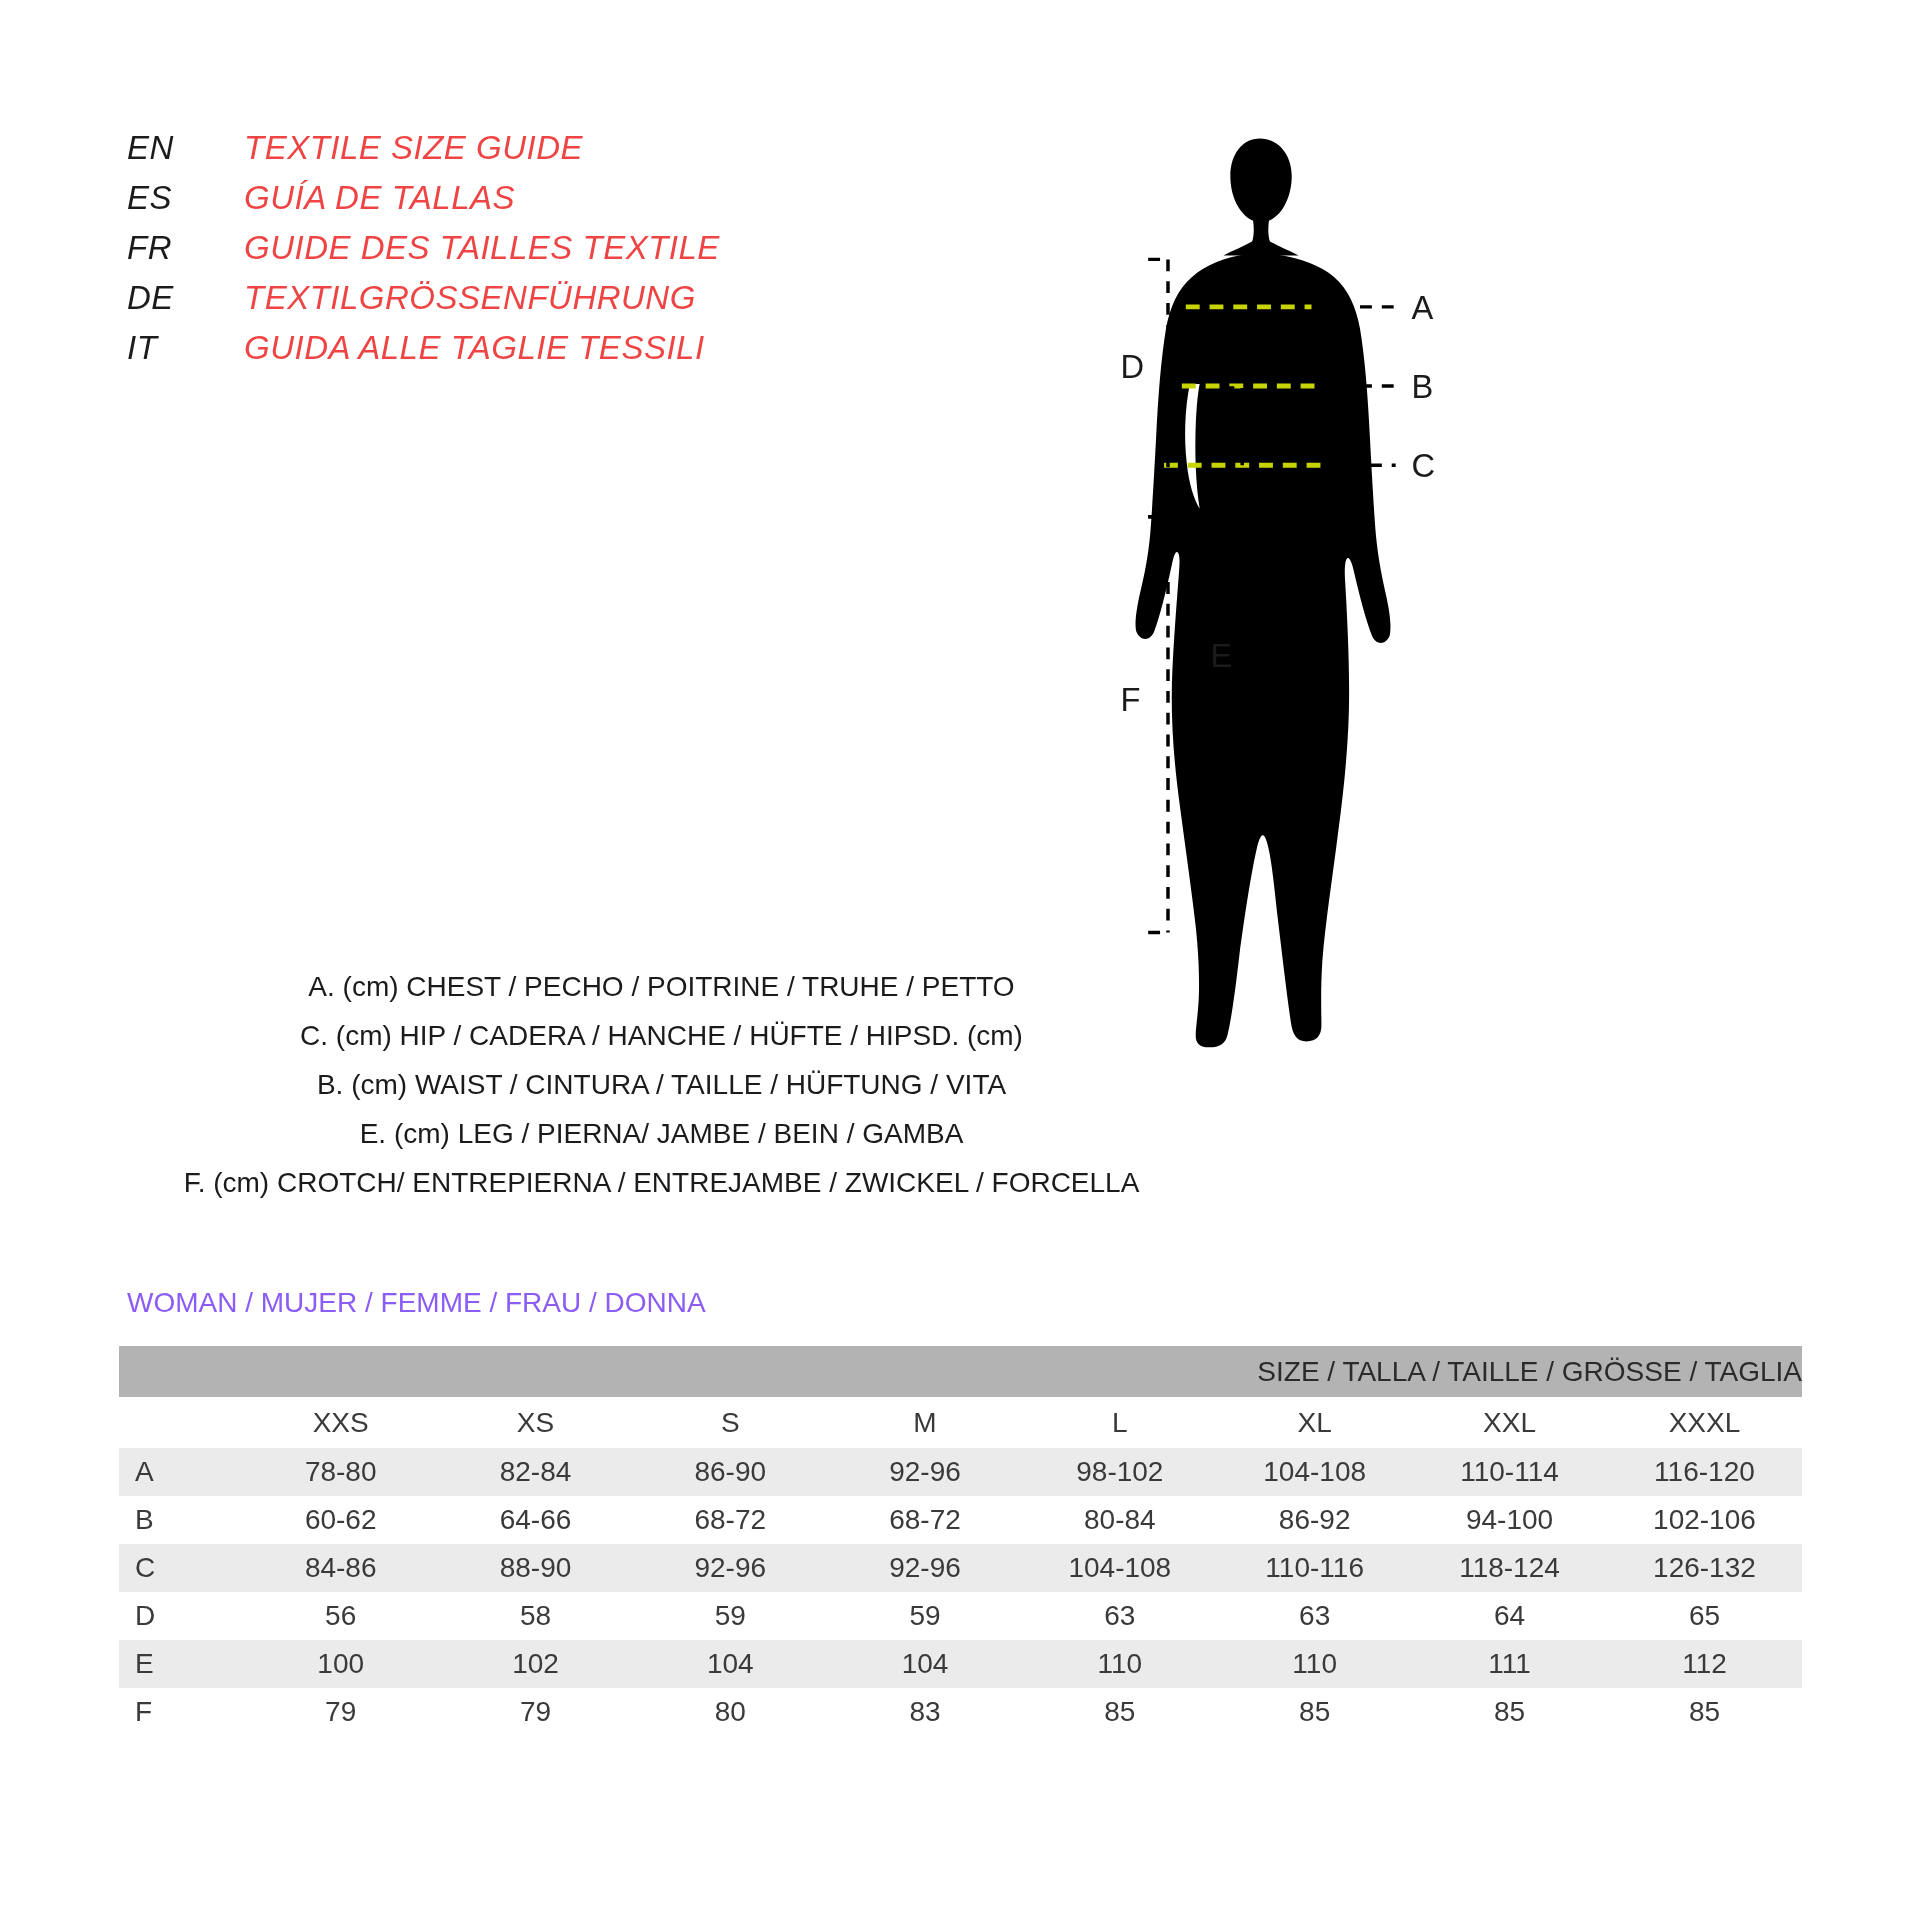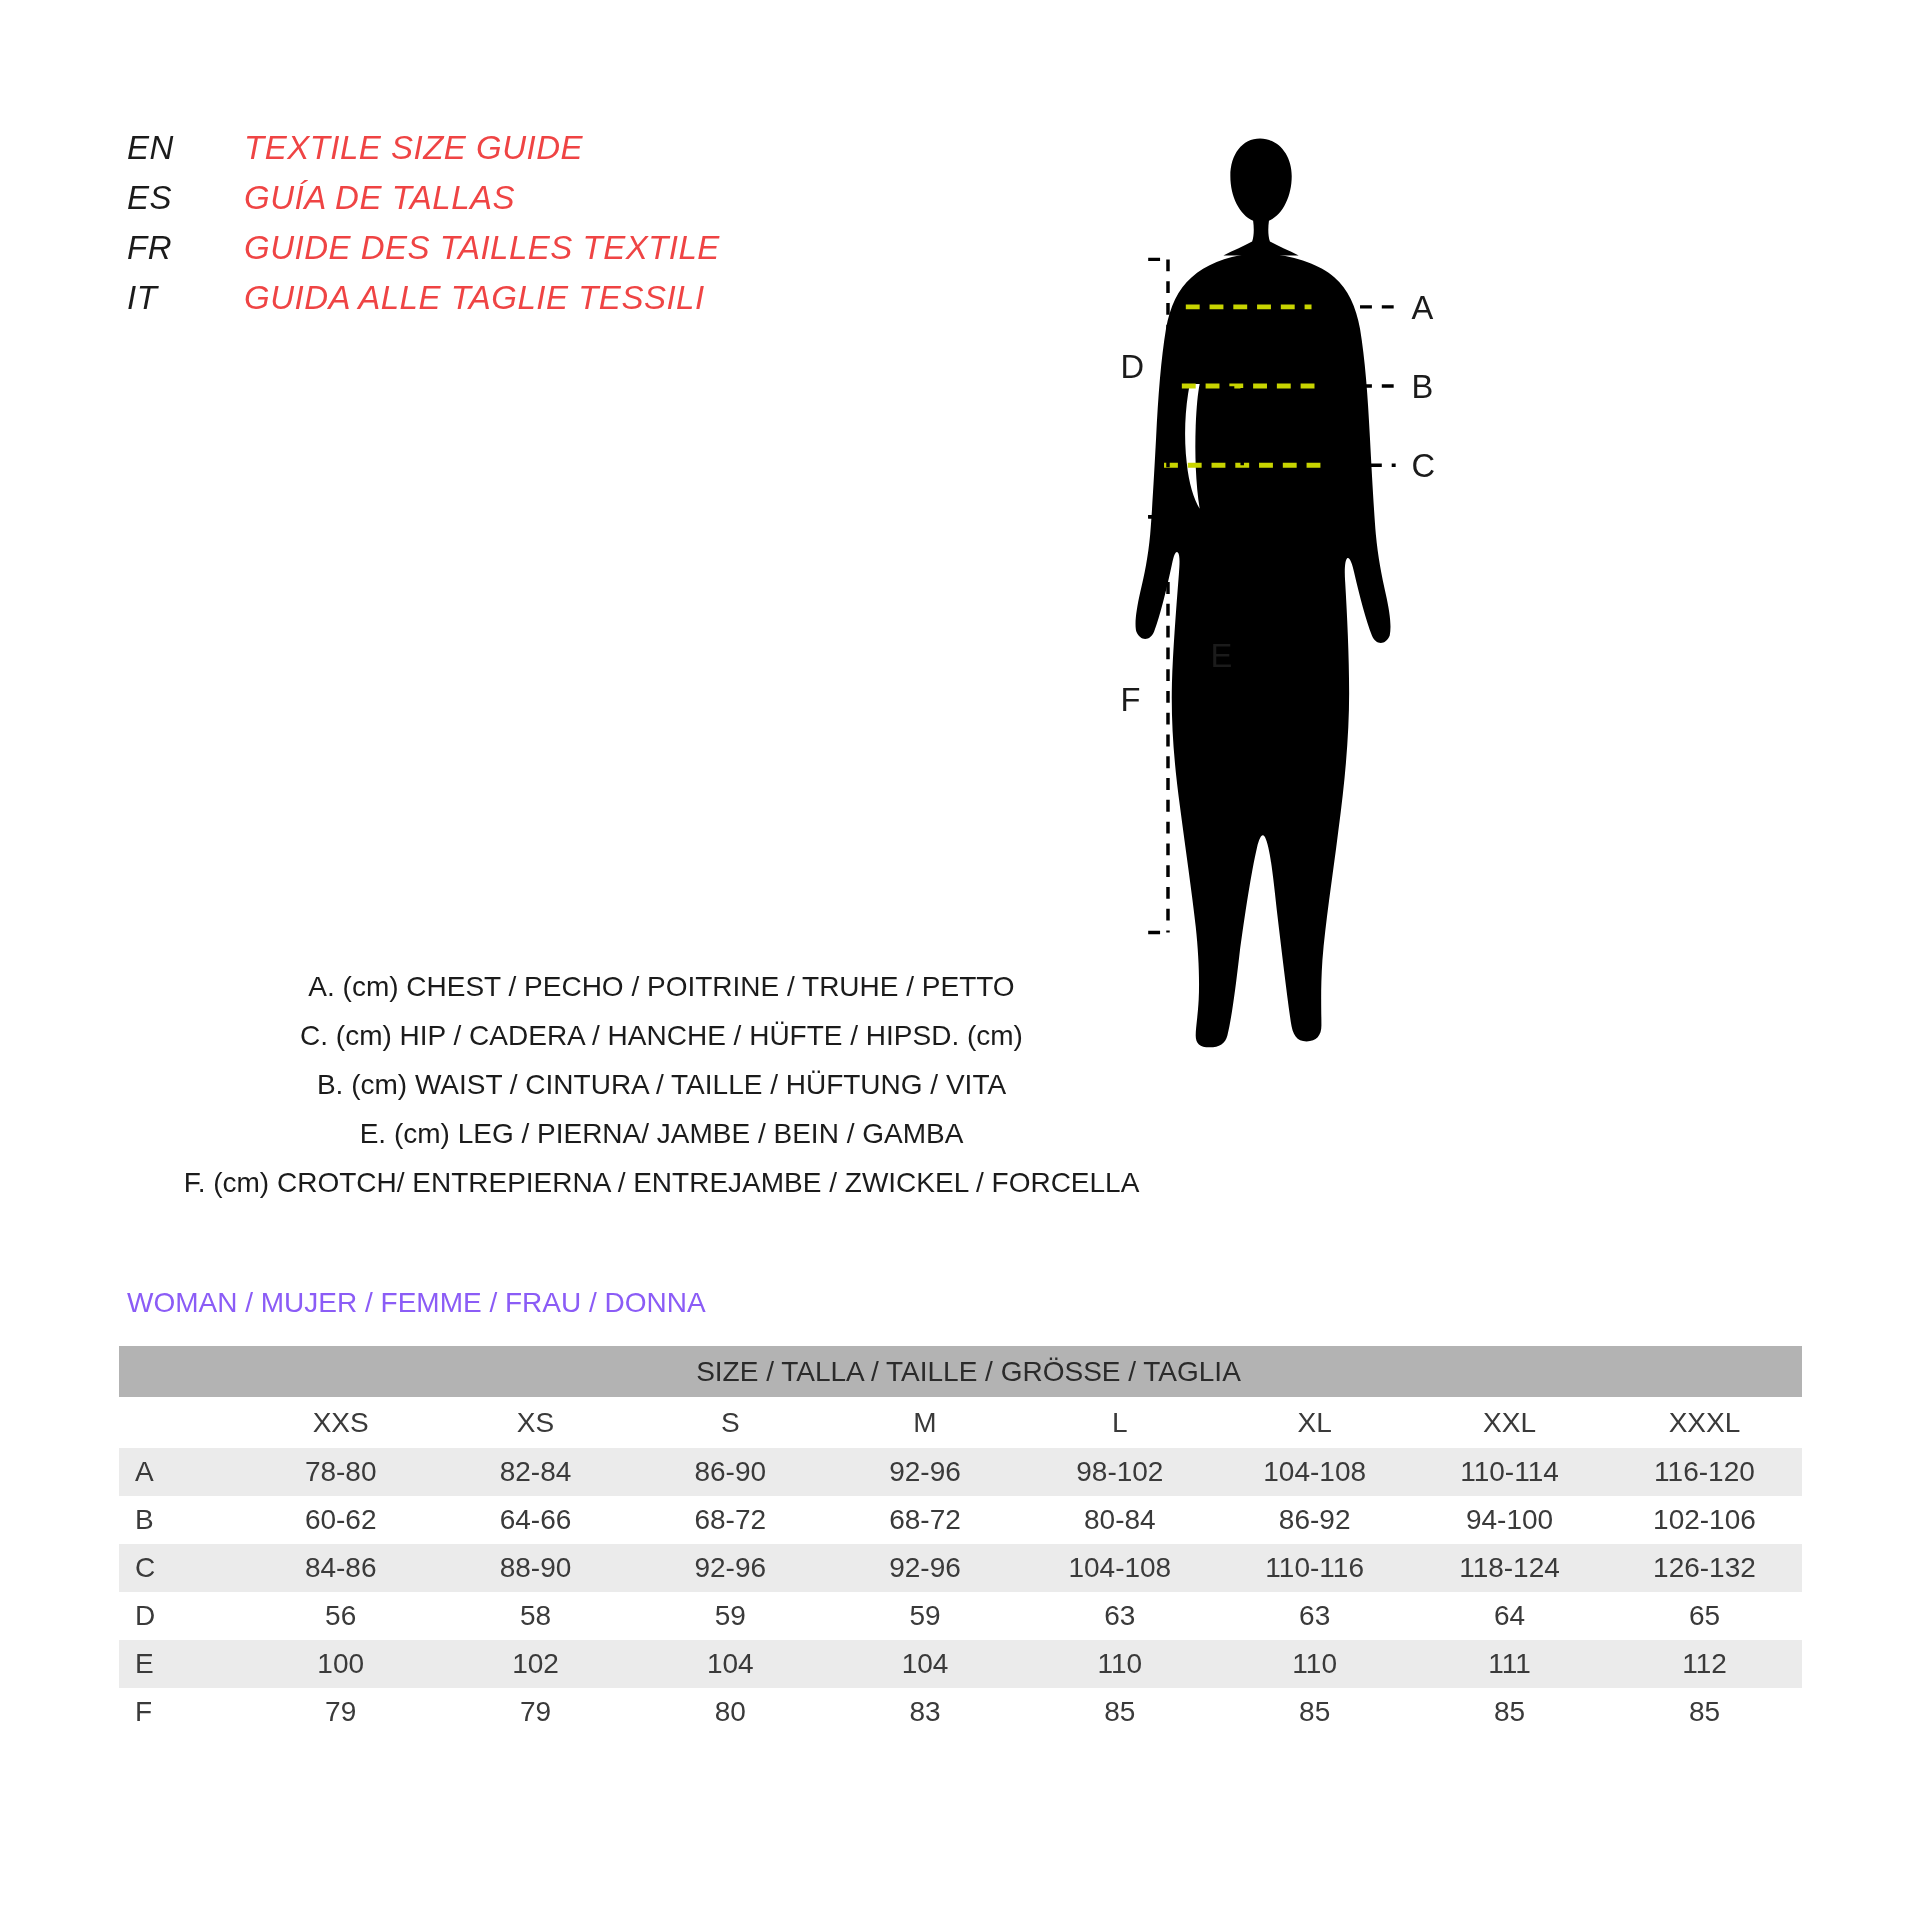--- a/index.html
+++ b/index.html
@@ -89,21 +89,21 @@
     font-weight: normal;
     font-size: 28px;
     color: #3a3a3a;
     padding: 0;
     height: 48px;
     text-align: center;
   }
   #size-table .hdr-band td {
     background: #b3b3b3;
     color: #2b2b2b;
-    text-align: center;
+    text-align: right;
     padding-left: 16px;
     height: 51px;
     font-size: 28px;
   }
   #size-table .sizes-row td {
     background: #ffffff;
     color: #3a3a3a;
     height: 51px;
   }
   #size-table tbody tr.alt td {
@@ -129,20 +129,24 @@
     <div class="lang-code">EN</div>
     <div class="lang-text">TEXTILE SIZE GUIDE</div>
   </div>
   <div class="lang-row">
     <div class="lang-code">ES</div>
     <div class="lang-text">GUÍA DE TALLAS</div>
   </div>
   <div class="lang-row">
     <div class="lang-code">FR</div>
     <div class="lang-text">GUIDE DES TAILLES TEXTILE</div>
+  </div>
+  <div class="lang-row">
+    <div class="lang-code">DE</div>
+    <div class="lang-text">TEXTILGRÖSSENFÜHRUNG</div>
   </div>
   <div class="lang-row">
     <div class="lang-code">IT</div>
     <div class="lang-text">GUIDA ALLE TAGLIE TESSILI</div>
   </div>
 </div>
 
 <div id="diagram">
   <svg width="782" height="1139" viewBox="0 0 790 1150" xmlns="http://www.w3.org/2000/svg">
 

